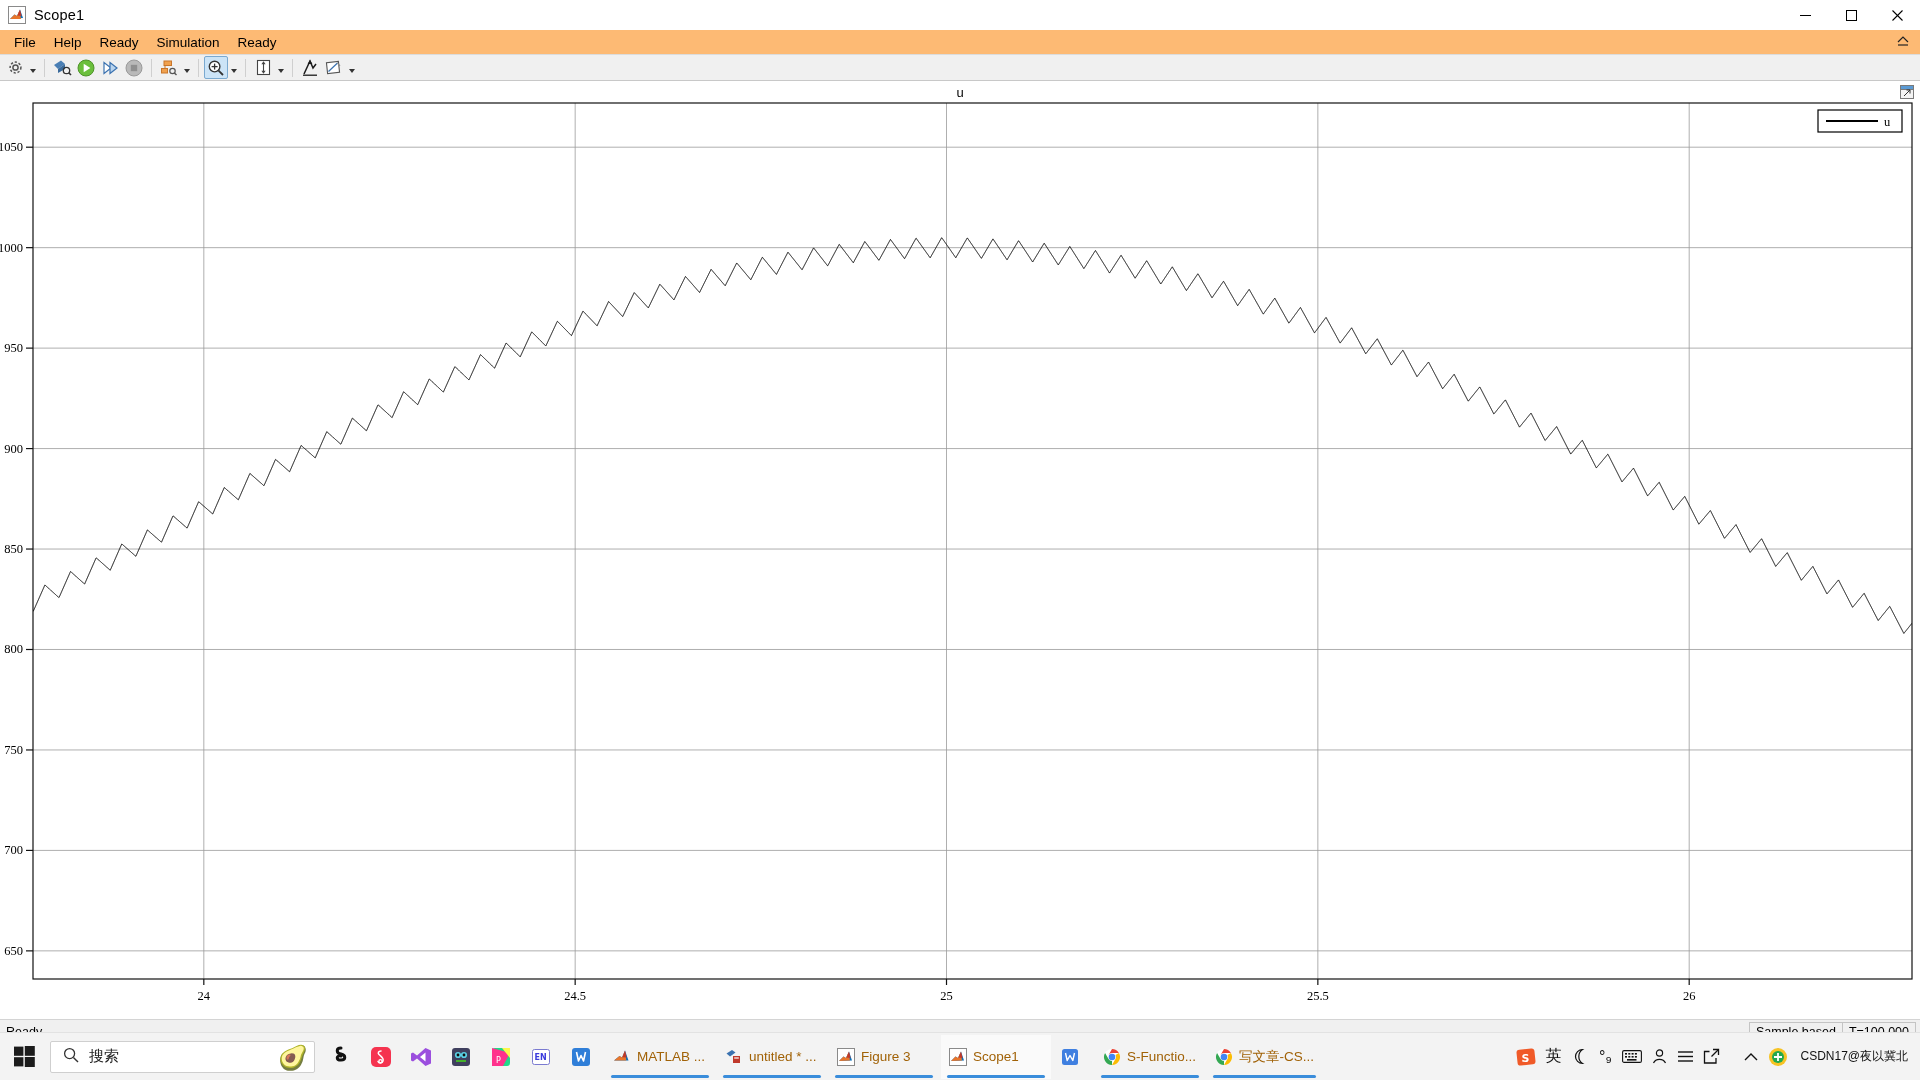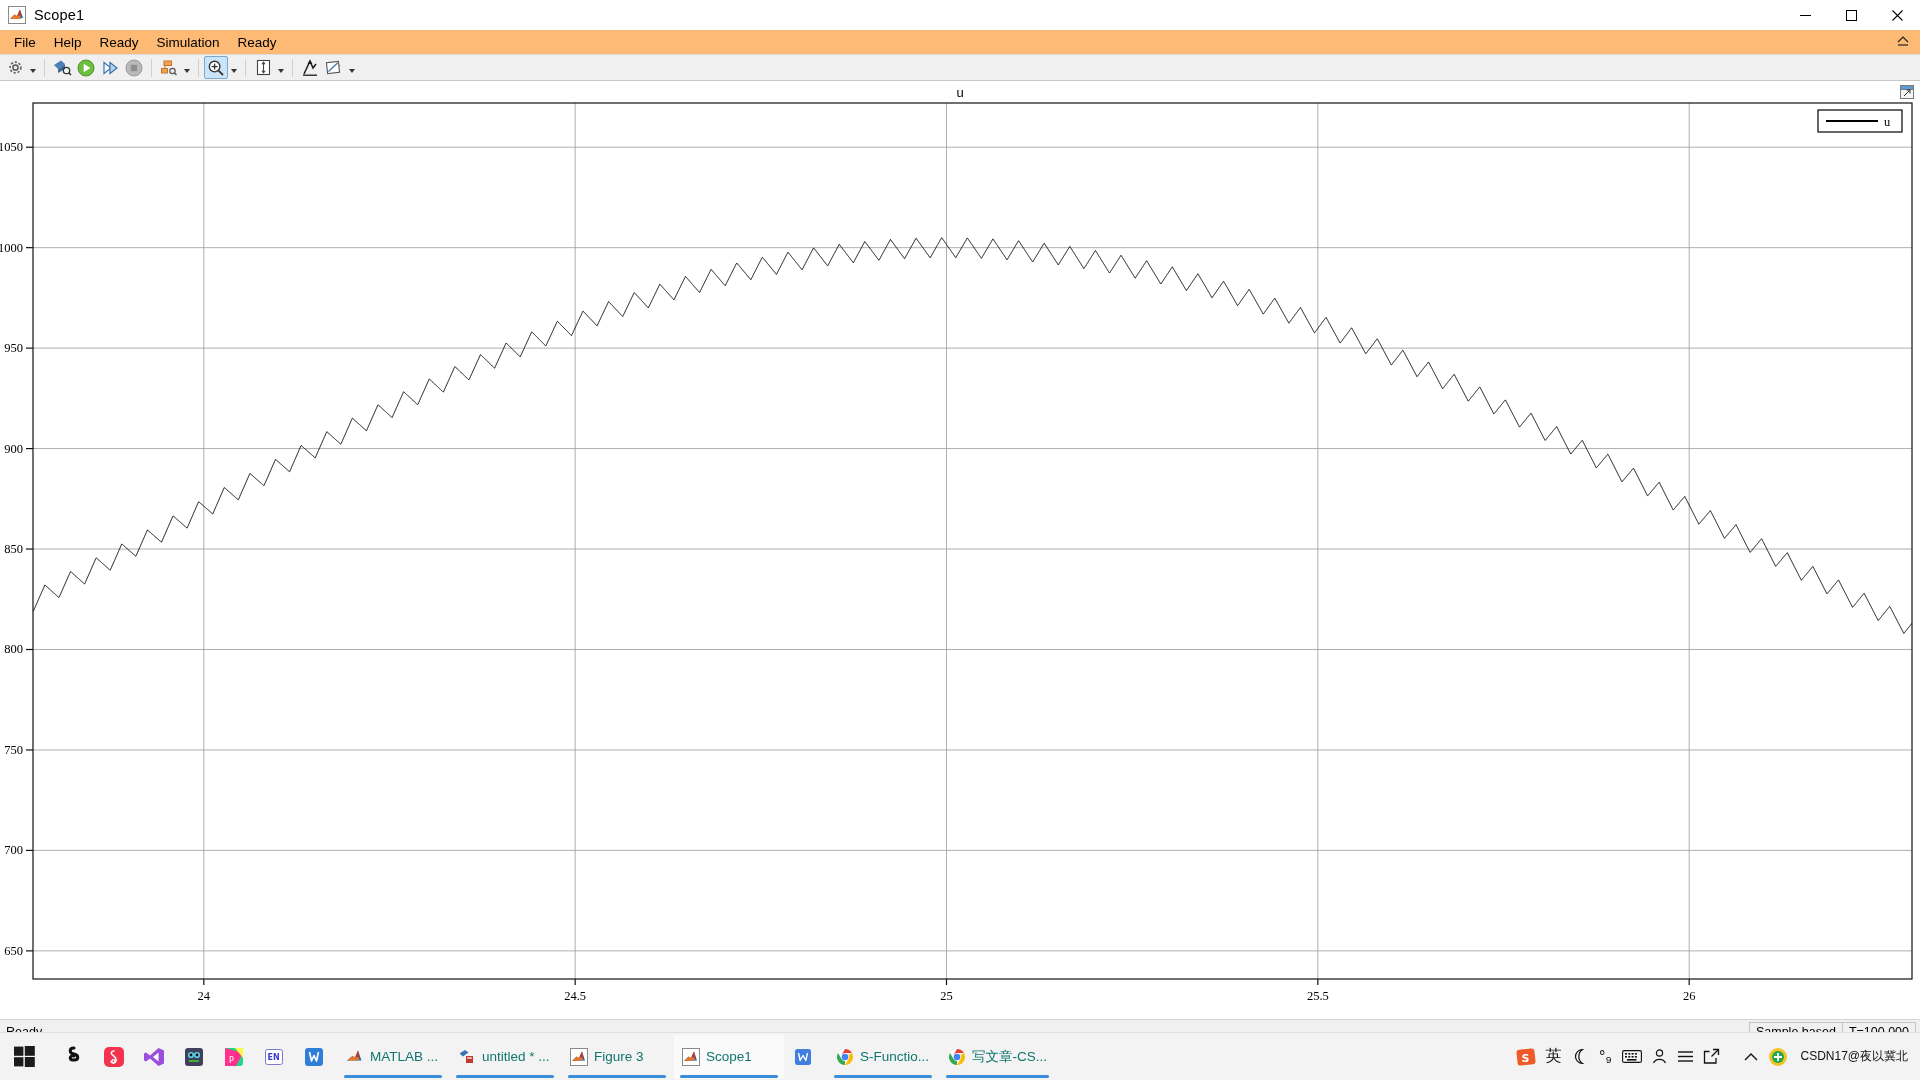--- a/index.html
+++ b/index.html
@@ -155,21 +155,21 @@
   .taskwins { display: flex; align-items: center; height: 48px; margin-left: 4px; }
   .taskwin {
     height: 44px; min-width: 110px; max-width: 118px;
     display: flex; align-items: center;
     padding: 0 8px; position: relative;
     margin-right: 2px;
   }
   .taskwin.active { background: #fafafa; }
   .taskwin .tw-icon { width: 18px; height: 18px; margin-right: 6px; flex: 0 0 auto; }
   .taskwin .tw-label {
-    font-size: 13.5px; color: #0f766e;
+    font-size: 13.5px; color: #a16207;
     white-space: nowrap; overflow: hidden; text-overflow: clip;
   }
   .taskwin .tw-underline {
     position: absolute; left: 6px; right: 6px; bottom: 1px;
     height: 3px; background: #3a8ddb; border-radius: 2px;
   }
   .tray { margin-left: auto; display: flex; align-items: center; height: 48px; padding-right: 4px; }
   .tray-item {
     height: 48px; min-width: 26px;
     display: flex; align-items: center; justify-content: center;
@@ -436,20 +436,30 @@
 <div id="taskbar">
   <div class="tb-start">
     <svg width="21" height="21" viewBox="0 0 21 21">
       <rect x="0" y="0.6" width="9.4" height="9.2" fill="#1b1b1b"></rect>
       <rect x="10.8" y="0" width="10" height="9.8" fill="#1b1b1b"></rect>
       <rect x="0" y="11.2" width="9.4" height="9.2" fill="#1b1b1b"></rect>
       <rect x="10.8" y="11" width="10" height="10" fill="#1b1b1b"></rect>
     </svg>
   </div>
 
+  <div class="tb-search">
+    <span class="s-icon">
+      <svg width="16" height="16" viewBox="0 0 16 16">
+        <circle cx="6.6" cy="6.6" r="5" fill="none" stroke="#333" stroke-width="1.3"></circle>
+        <line x1="10.4" y1="10.4" x2="15" y2="15" stroke="#333" stroke-width="1.4"></line>
+      </svg>
+    </span>
+    <span class="s-text">搜索</span>
+    <span class="s-avocado">🥑</span>
+  </div>
 
   <div class="qlaunch">
     <div class="qicon">
       <svg width="22" height="22" viewBox="0 0 22 22">
         <path d="M11 2 C6 2 6 7 11 8 C16 9 16 14 11 14 C6 14 6 9 11 10" fill="none" stroke="#111" stroke-width="3" stroke-linecap="round"></path>
       </svg>
     </div>
     <div class="qicon">
       <svg width="22" height="22" viewBox="0 0 22 22">
         <rect x="1" y="1" width="20" height="20" rx="5" fill="#f5334f"></rect>

